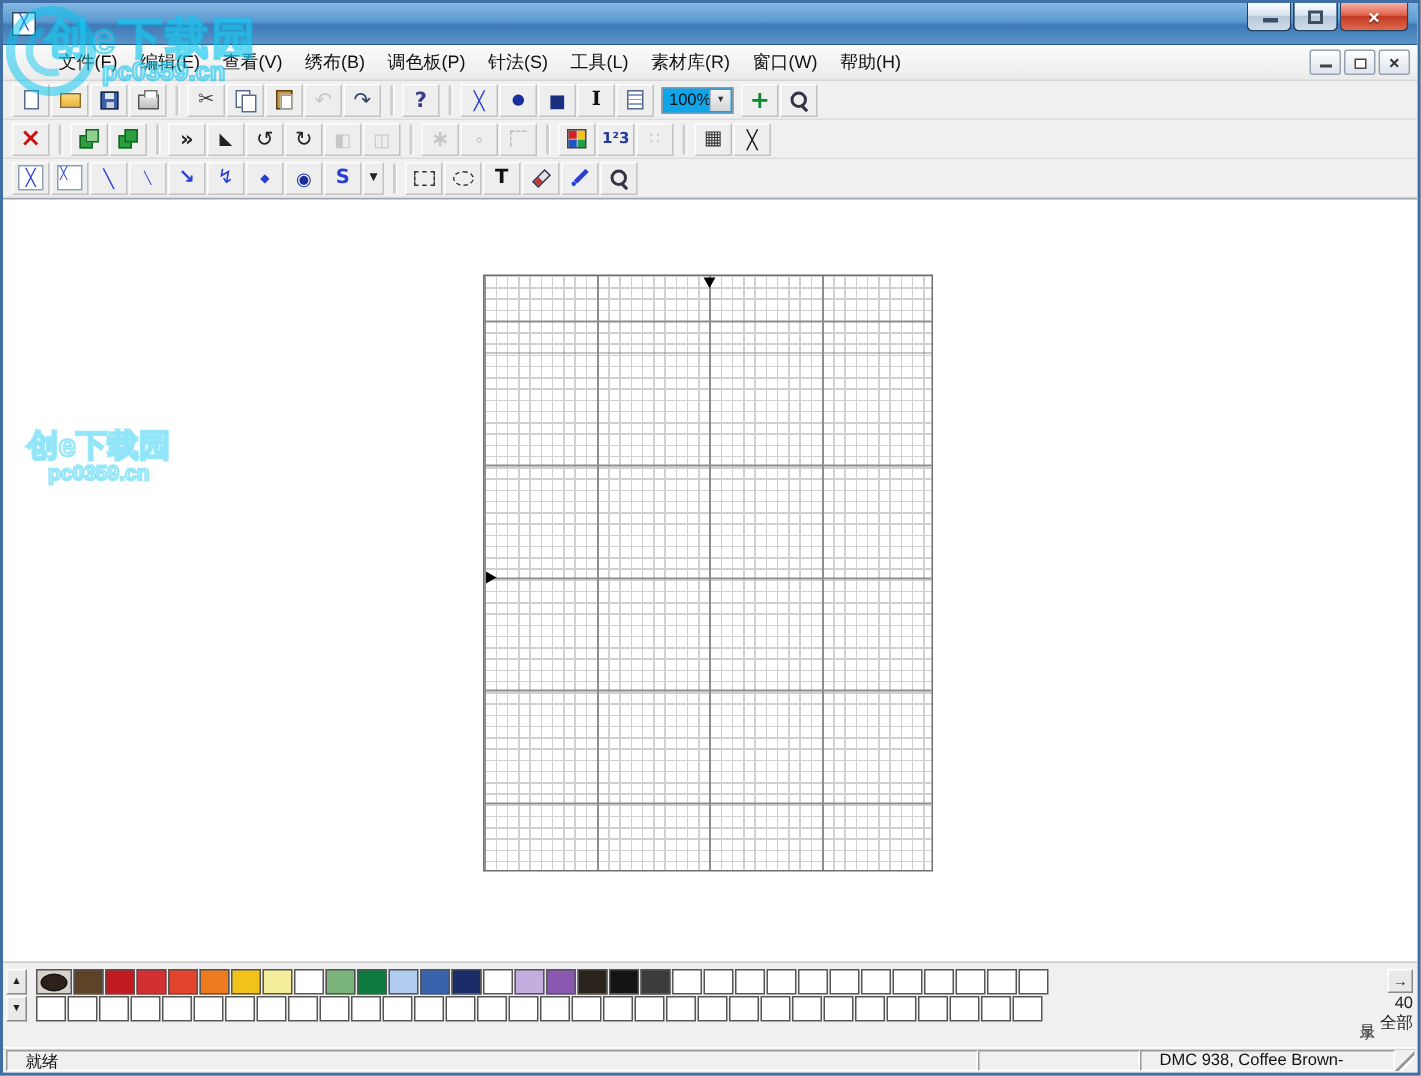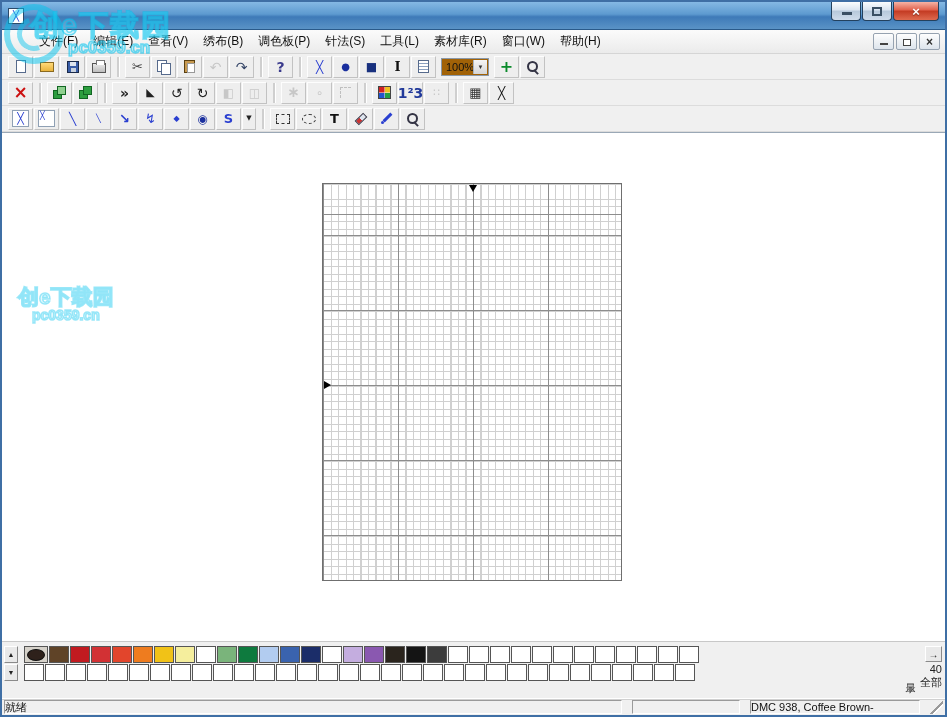--- a/index.html
+++ b/index.html
@@ -41,21 +41,21 @@
         display:flex;align-items:center;justify-content:center;flex:0 0 auto;}
   .tbtn.narrow{width:14px;}
   .tbtn.disabled .ic{color:#a8a8a8 !important;opacity:.55;filter:grayscale(1);}
   .tsep{width:2px;height:20px;background:#cfcfcf;box-shadow:1px 0 0 #ffffff;margin:0 5px;flex:0 0 2px;}
   .ic{display:flex;align-items:center;justify-content:center;font-family:"DejaVu Sans",sans-serif;
       font-size:12px;line-height:1;color:#333;}
   .bold{font-weight:bold;}
   .serif{font-family:"DejaVu Serif","Liberation Serif",serif;}
   .boxed{border:1px solid #8fa0b4;width:17px;height:17px;background:#fff;}
   .tq{justify-content:flex-start;align-items:flex-start;padding:1px;}
-  .combo{width:48px;height:18px;background:#a16207;border:1px solid #8a98a8;display:flex;align-items:center;
+  .combo{width:48px;height:18px;background:#0ea5e9;border:1px solid #8a98a8;display:flex;align-items:center;
          font-size:11px;color:#111;padding-left:4px;margin:0 4px;position:relative;flex:0 0 48px;}
   .combo-arrow{position:absolute;right:1px;top:1px;bottom:1px;width:14px;border-left:1px solid #aab4c0;
          background:linear-gradient(#f5f5f5,#d6d6d6);display:flex;align-items:center;justify-content:center;
          font-size:6px;color:#333;}
   
   .ic-new{width:10px;height:13px;border:1px solid #566a8c;background:#fff;}
   .ic-open{width:14px;height:10px;border:1px solid #8a6a20;background:linear-gradient(#ffd978,#e8b43e);}
   .ic-save{width:12px;height:12px;border:1px solid #1a2a4a;background:#3a5ea8;position:relative;}
   .ic-save::before{content:"";position:absolute;left:2px;top:0;width:6px;height:4px;background:#dfe6f0;}
   .ic-save::after{content:"";position:absolute;left:3px;bottom:0;width:5px;height:4px;background:#c8d2e0;}
@@ -123,21 +123,21 @@
   .pal-right{position:absolute;right:3px;top:4px;display:flex;flex-direction:column;align-items:flex-end;gap:1px;}
   .arrowbtn{width:17px;height:16px;font-size:10px;font-weight:bold;}
   .pal-disp{display:flex;align-items:center;gap:3px;}
   .vlabel{writing-mode:vertical-rl;font-size:10px;color:#444;letter-spacing:1px;}
   .dispcol{display:flex;flex-direction:column;align-items:flex-end;}
   .dispval,.dispall{font-size:11px;color:#222;line-height:13px;}
 
   
   .statusbar{height:17px;flex:0 0 17px;background:#f0f0f0;border-top:1px solid #ffffff;box-shadow:inset 0 1px 0 #d0d0d0;
              display:flex;align-items:stretch;font-size:11px;color:#111;padding:1px 2px;}
-  .spanel{border:1px solid;border-color:#9a9a9a #ffffff #ffffff #9a9a9a;padding:0 0;display:flex;align-items:center;margin-right:10px;white-space:nowrap;overflow:hidden;}
+  .spanel{border:1px solid;border-color:#9a9a9a #ffffff #ffffff #9a9a9a;padding:0 12px;display:flex;align-items:center;margin-right:0;white-space:nowrap;overflow:hidden;}
   .sp-ready{flex:1 1 auto;}
   .sp-mid{flex:0 0 108px;}
   .sp-color{flex:0 0 170px;}
   .grip{flex:0 0 13px;background:
       linear-gradient(135deg,transparent 50%,#9a9a9a 50% 60%,#fff 60% 70%,transparent 70%) ;}
 </style>
 </head>
 <body>
 
 <div class="window">
@@ -287,21 +287,21 @@
         <span class="ic ic-effect-dot" style="font-size: 12px;">∘</span>
       </div>
       <div class="tbtn disabled">
         <span class="ic ic-corner"></span>
       </div>
       <div class="tsep"></div>
       <div class="tbtn">
         <span class="ic ic-pal"></span>
       </div>
       <div class="tbtn">
-        <span class="ic ic-show-numbers bold" style="color: rgb(34, 58, 154); font-size: 14px;">1²3</span>
+        <span class="ic ic-show-numbers bold" style="color: rgb(34, 58, 154); font-size: 10px;">1²3</span>
       </div>
       <div class="tbtn disabled">
         <span class="ic ic-pattern-dots" style="font-size: 11px;">∷</span>
       </div>
       <div class="tsep"></div>
       <div class="tbtn">
         <span class="ic ic-grid-lines" style="color: rgb(51, 51, 51); font-size: 13px;">▦</span>
       </div>
       <div class="tbtn">
         <span class="ic ic-grid-cross" style="color: rgb(17, 17, 17); font-size: 12px;">╳</span>

